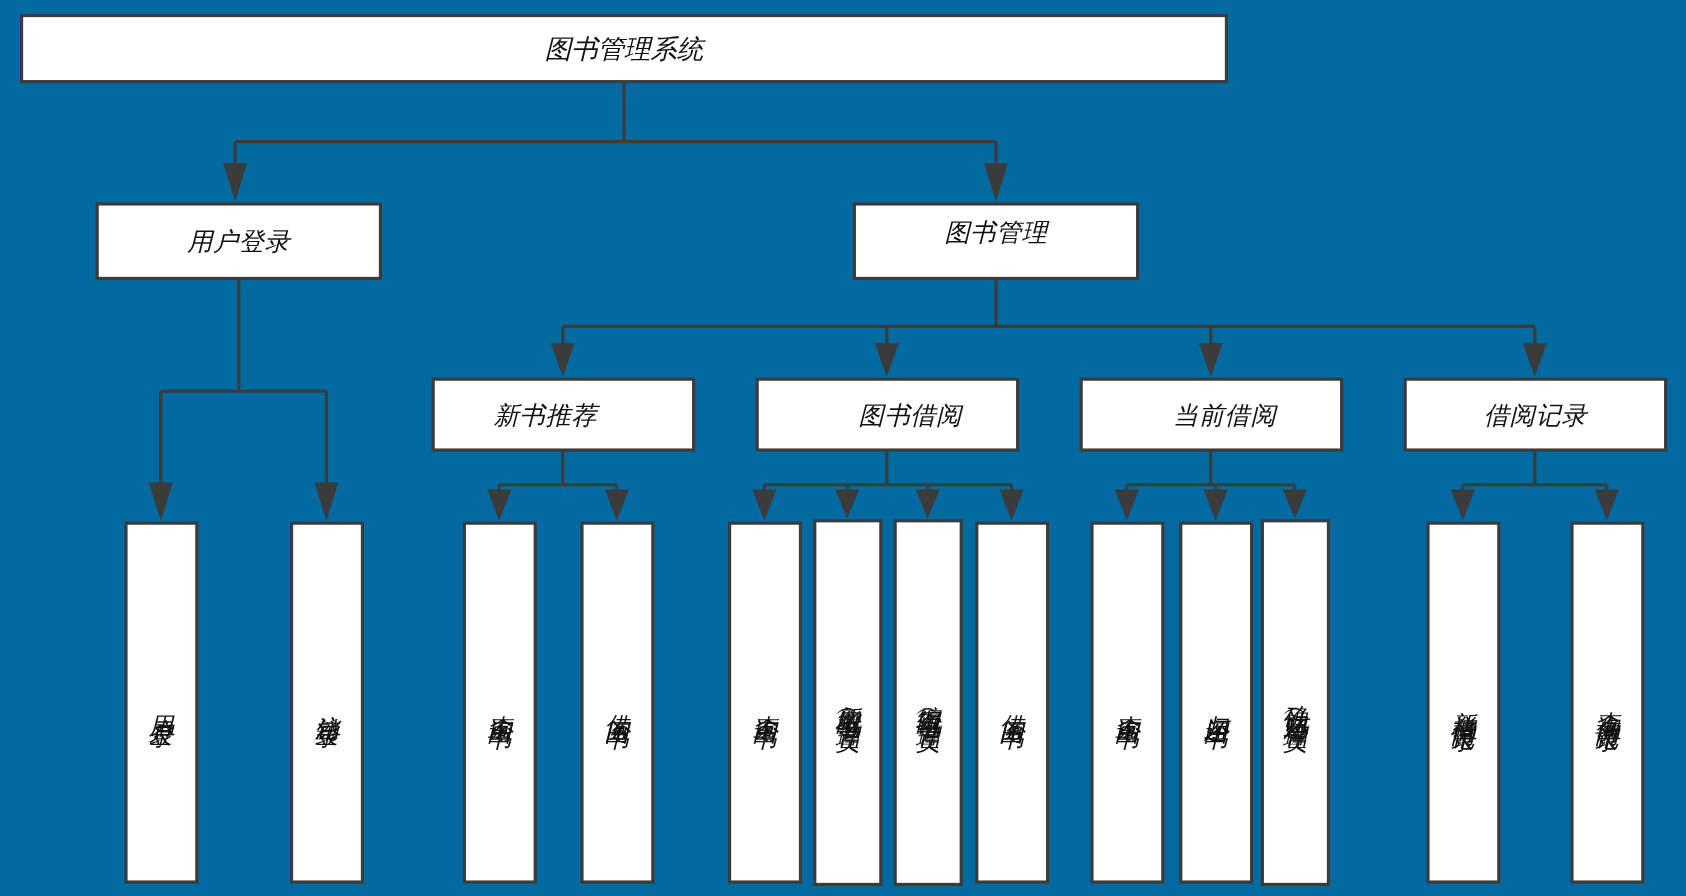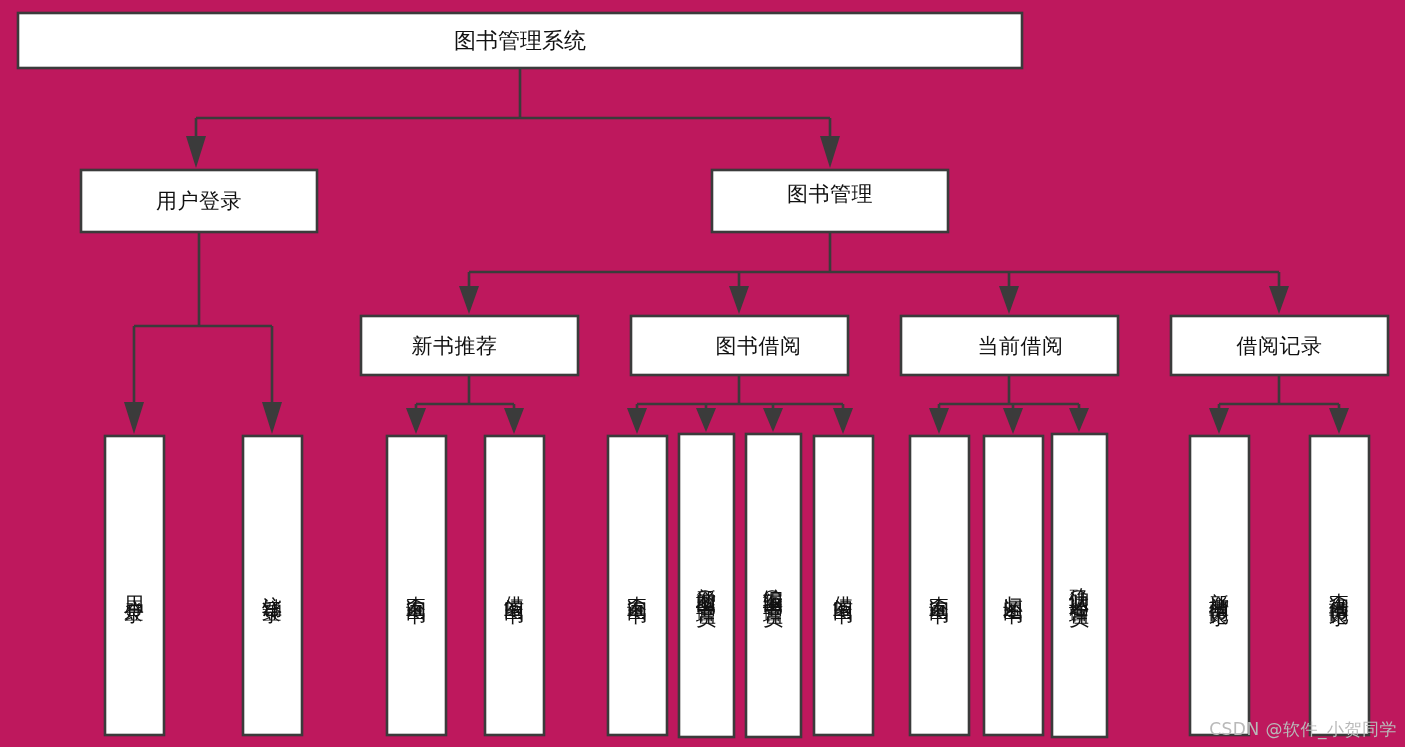--- a/index.html
+++ b/index.html
@@ -7,22 +7,23 @@
     padding: 0;
     background: #ffffff;
   }
   body {
     font-family: "DejaVu Sans", "Liberation Sans", sans-serif;
   }
   #diagram-root {
     position: relative;
     width: 1405px;
     height: 747px;
-    background: #be185d;
+    background: #0369a1;
     overflow: hidden;
+    font-style: italic;
   }
   svg#tree-svg {
     position: absolute;
     left: 0;
     top: 0;
     width: 1405px;
     height: 747px;
     display: block;
   }
   .node-box {
@@ -206,14 +207,13 @@
   <div class="node-label vertical" style="left:608px; top:436px; width:59px; height:299px;">查询图书</div>
   <div class="node-label vertical" style="left:679px; top:434px; width:55px; height:303px;">新增图书（管理员）</div>
   <div class="node-label vertical" style="left:746px; top:434px; width:55px; height:303px;">编辑图书（管理员）</div>
   <div class="node-label vertical" style="left:814px; top:436px; width:59px; height:299px;">借阅图书</div>
   <div class="node-label vertical" style="left:910px; top:436px; width:59px; height:299px;">查询图书</div>
   <div class="node-label vertical" style="left:984px; top:436px; width:59px; height:299px;">归还图书</div>
   <div class="node-label vertical" style="left:1052px; top:434px; width:55px; height:303px;">确认归还（管理员）</div>
   <div class="node-label vertical" style="left:1190px; top:436px; width:59px; height:299px;">新增借阅记录</div>
   <div class="node-label vertical" style="left:1310px; top:436px; width:59px; height:299px;">查询借阅记录</div>
 
-  <div class="watermark">CSDN @软件_小贺同学</div>
 </div>
 
 </body></html>

